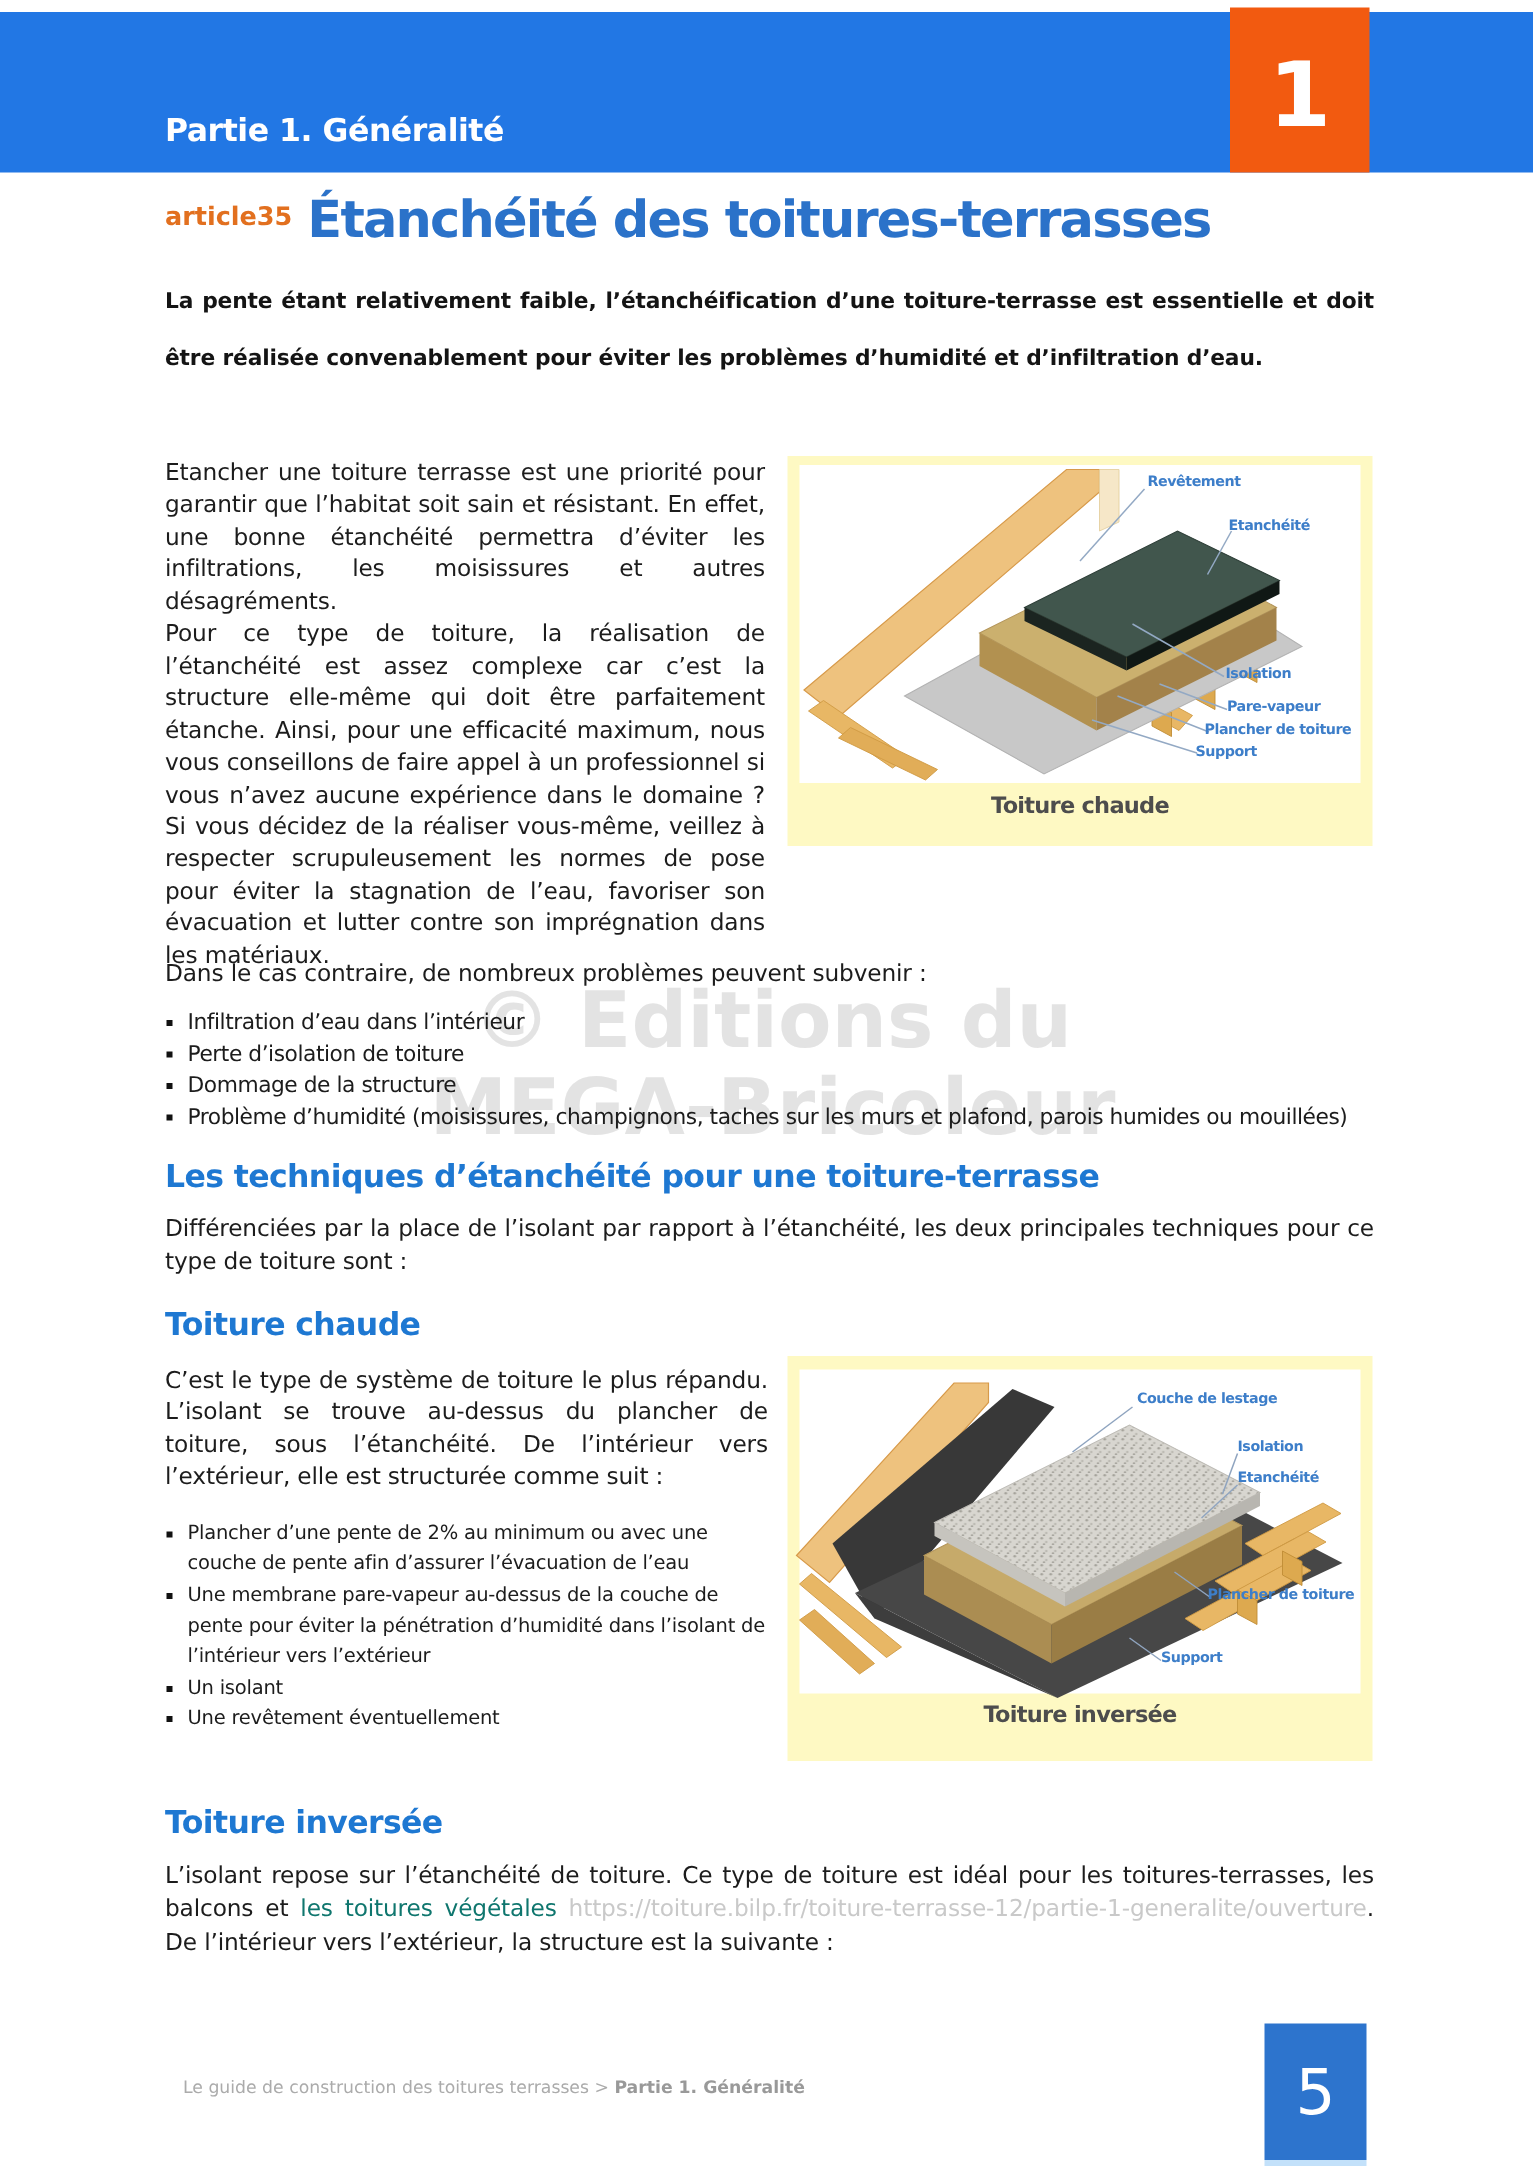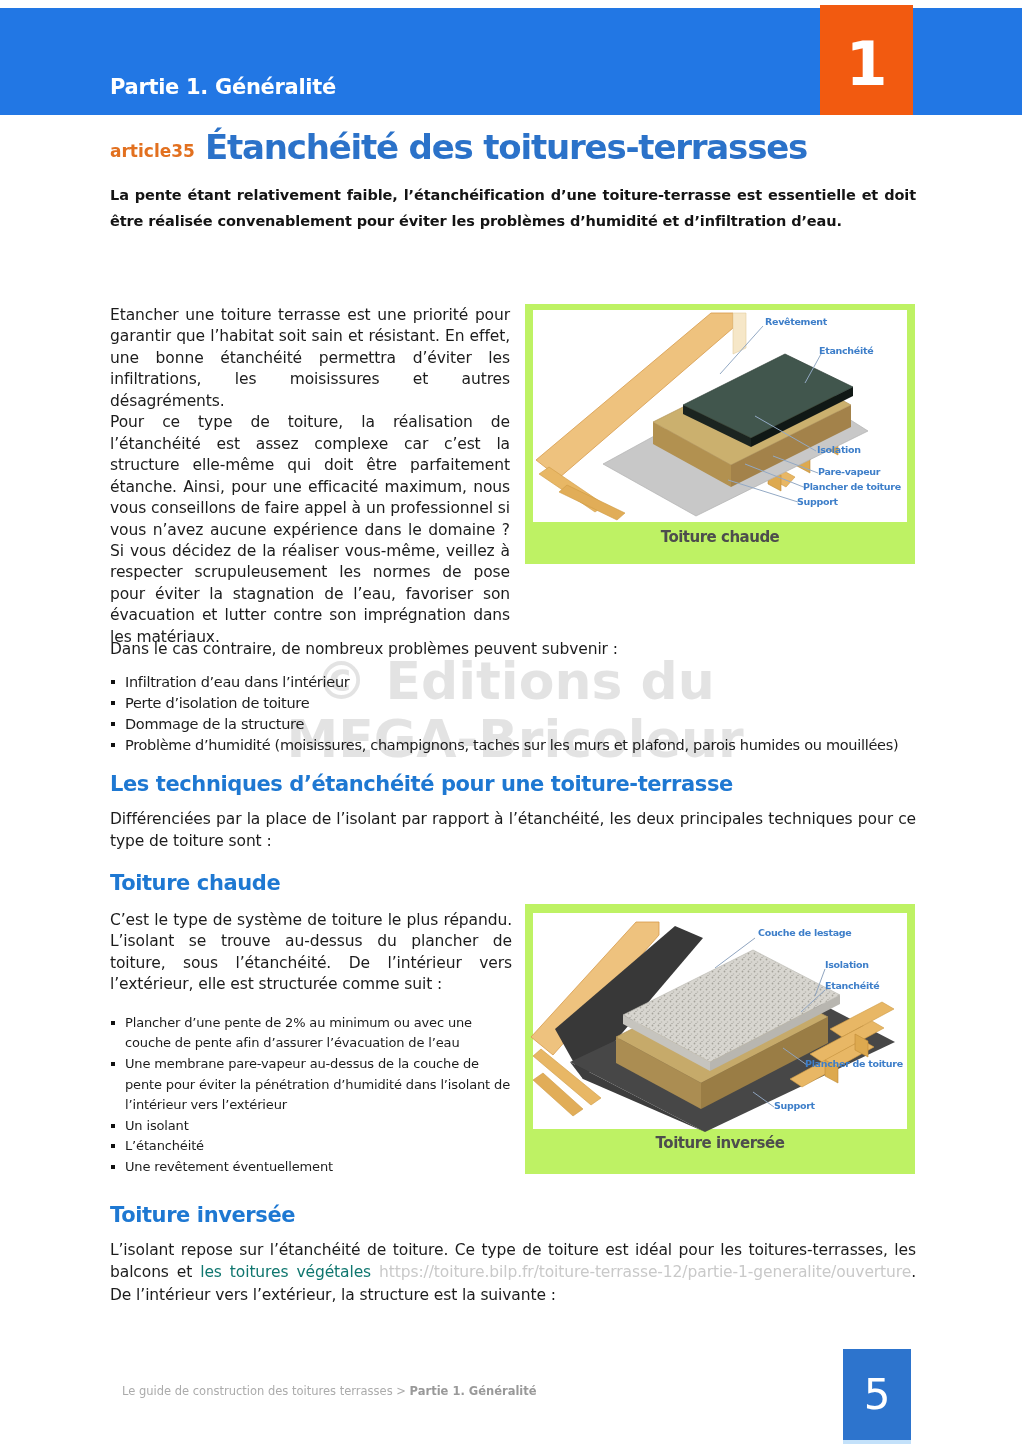--- a/index.html
+++ b/index.html
@@ -7,25 +7,25 @@
   body { font-family:"DejaVu Sans", sans-serif; }
   .page { position:relative; width:1024px; height:1449px; margin:0 auto; background:#fff; overflow:hidden; }
 
   
   .topbar { position:absolute; left:0; top:8px; width:1022px; height:107px; background:#2277e4; z-index:1; }
   .part-label { position:absolute; left:110px; bottom:16px; color:#fff; font-weight:bold; font-size:21px; letter-spacing:-0.3px; }
   .chapter-box { position:absolute; left:820px; top:5px; width:93px; height:110px; background:#f25a10; z-index:2; display:flex; align-items:center; justify-content:center; }
   .chapter-box span { color:#fff; font-weight:bold; font-size:60px; line-height:1; padding-top:8px; }
 
   
-  .title-row { position:absolute; left:110px; top:129px; display:flex; align-items:flex-end; z-index:1; }
+  .title-row { position:absolute; left:110px; top:129px; display:flex; align-items:center; z-index:1; }
   .article-tag { color:#e2701f; font-weight:bold; font-size:17px; margin-right:10px; padding-bottom:5px; }
   h1.article-title { color:#2b72c9; font-weight:bold; font-size:34px; letter-spacing:-1.2px; line-height:1.1; }
 
-  .intro { position:absolute; left:110px; top:182px; width:806px; font-weight:bold; font-size:14.5px; line-height:26px; letter-spacing:-0.1px; color:#141414; text-align:justify; z-index:1; }
+  .intro { position:absolute; left:110px; top:182px; width:806px; font-weight:bold; font-size:14.5px; line-height:38px; letter-spacing:-0.1px; color:#141414; text-align:justify; z-index:1; }
 
   .h2 { position:absolute; left:110px; color:#1e78d2; font-weight:bold; font-size:21px; letter-spacing:-0.4px; z-index:1; }
   #h2-importance { top:264px; }
   #h2-techniques { top:772px; }
   .h3 { position:absolute; left:110px; color:#1e78d2; font-weight:bold; font-size:21px; letter-spacing:-0.4px; z-index:1; }
   #h3-chaude { top:871px; }
   #h3-inversee { top:1203px; }
 
   .cols { position:absolute; left:110px; width:806px; z-index:1; }
   #cols1 { top:303px; height:300px; }
@@ -40,21 +40,21 @@
 
   ul.sq-list { list-style:none; }
   ul.sq-list li { position:relative; padding-left:15px; }
   ul.sq-list li::before { content:""; position:absolute; left:1px; top:8px; width:4px; height:4px; background:#111; }
   #problems-list { position:absolute; left:110px; top:672px; width:860px; font-size:14.5px; letter-spacing:-0.3px; color:#1c1c1c; z-index:1; }
   #problems-list li { line-height:20.9px; white-space:nowrap; }
   #structure-list { margin-top:17px; font-size:13px; letter-spacing:-0.15px; }
   #structure-list li { line-height:20.6px; text-align:left; }
 
   
-  .figure-panel { position:absolute; left:415px; top:1px; width:390px; background:#bef264; }
+  .figure-panel { position:absolute; left:415px; top:1px; width:390px; background:#fef9c3; }
   #figure1 { height:260px; }
   #figure2 { height:270px; }
   .fig-svg { position:absolute; left:0; top:0; }
   .fig-label { position:absolute; color:#3d7ec9; font-weight:bold; font-size:9.5px; letter-spacing:-0.3px; white-space:nowrap; }
   .fig-caption { position:absolute; left:0; width:100%; text-align:center; font-weight:bold; font-size:15px; letter-spacing:-0.5px; color:#4d4d4d; }
   #figure1 .fig-caption { top:224px; }
   #figure2 .fig-caption { top:230px; }
 
   
   .link-orange { color:#0f766e; }
@@ -161,21 +161,20 @@
 
   <h3 class="h3" id="h3-chaude">Toiture chaude</h3>
 
   <div class="cols" id="cols2">
     <div class="text-col" style="top:7px; width:402px;">
       <p>C’est le type de système de toiture le plus répandu. L’isolant se trouve au-dessus du plancher de toiture, sous l’étanchéité. De l’intérieur vers l’extérieur, elle est structurée comme suit :</p>
       <ul class="sq-list" id="structure-list">
         <li>Plancher d’une pente de 2% au minimum ou avec une couche de pente afin d’assurer l’évacuation de l’eau</li>
         <li>Une membrane pare-vapeur au-dessus de la couche de pente pour éviter la pénétration d’humidité dans l’isolant de l’intérieur vers l’extérieur</li>
         <li>Un isolant</li>
-        <li>L’étanchéité</li>
         <li>Une revêtement éventuellement</li>
       </ul>
     </div>
 
     <div class="figure-panel" id="figure2">
       <svg class="fig-svg" width="390" height="270" viewBox="0 0 390 270">
         <defs>
           <pattern id="gravel" width="6" height="6" patternUnits="userSpaceOnUse">
             <rect width="6" height="6" fill="#d8d6d0"></rect>
             <circle cx="1.5" cy="1.5" r="0.9" fill="#a5a39b"></circle>

